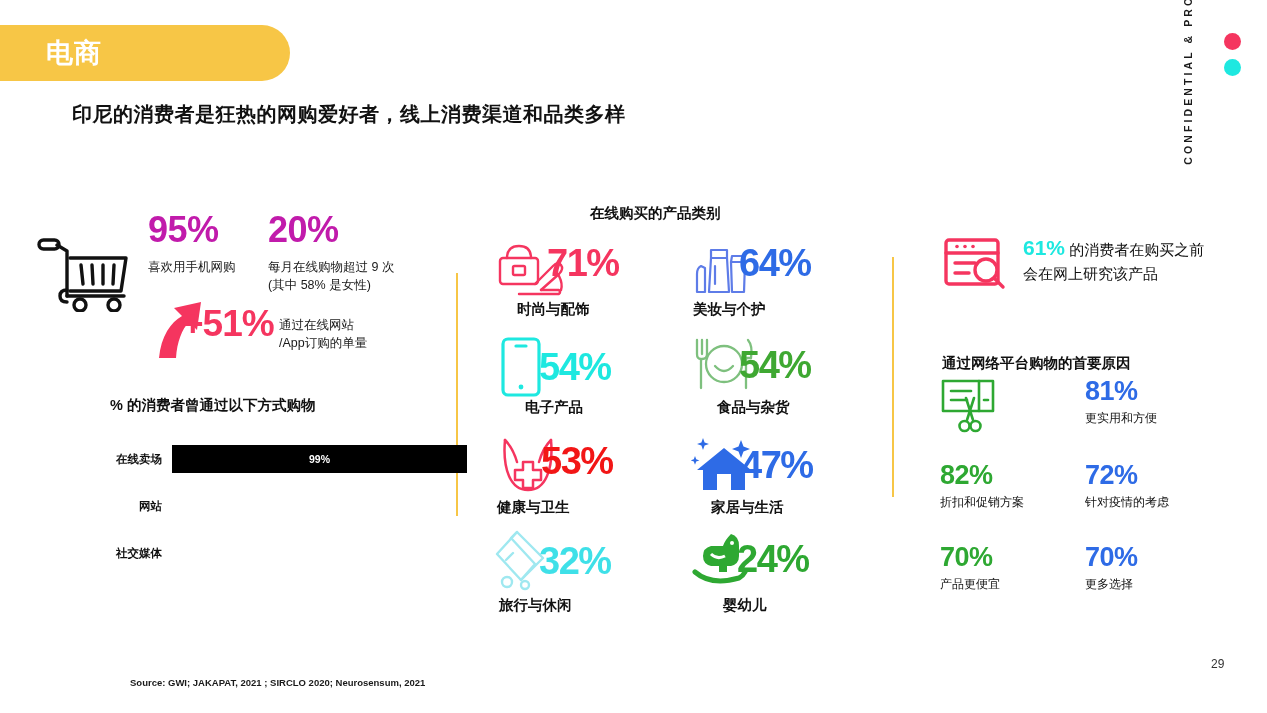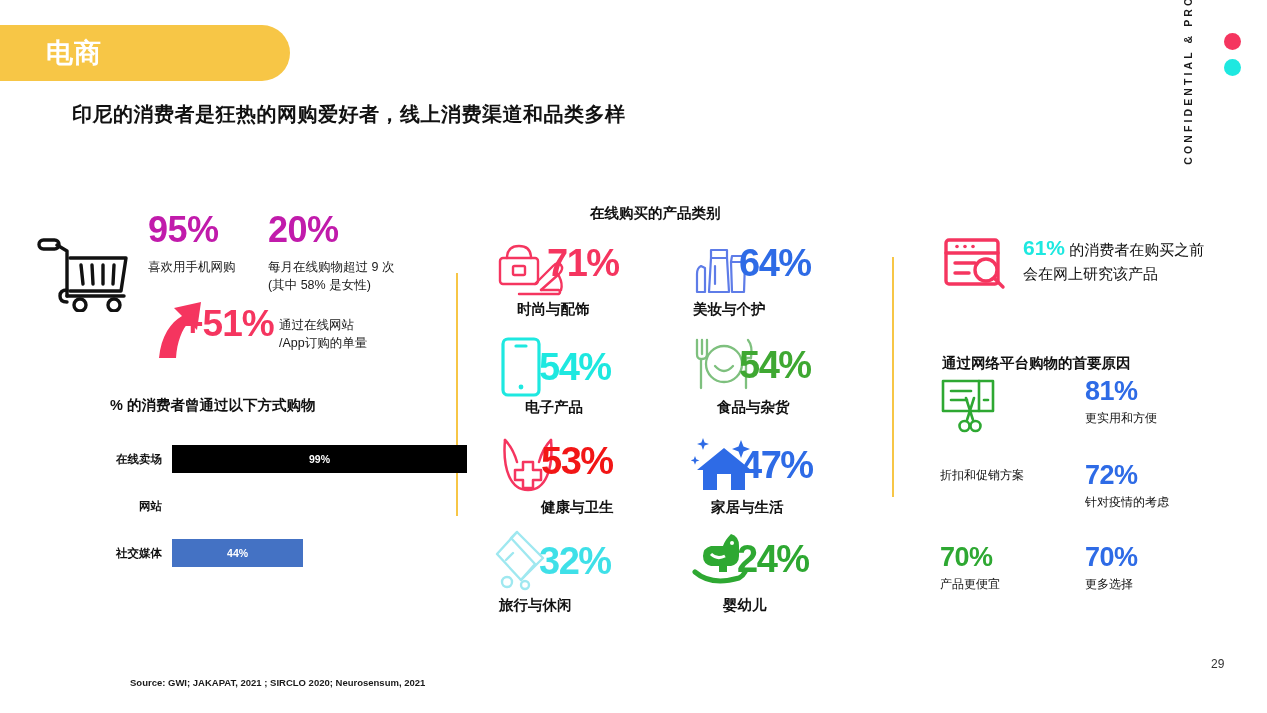--- a/index.html
+++ b/index.html
@@ -221,25 +221,20 @@
         </div>
       </div>
     </div>
 
     <div class="bar-row">
       <div class="bar-label">网站</div>
     </div>
 
     <div class="bar-row">
       <div class="bar-label">社交媒体</div>
-      <div class="bar-track">
-        <div class="bar-fill" id="bar2" style="width: 44%; background: rgb(68, 114, 196);">
-          <span>44%</span>
-        </div>
-      </div>
     </div>
   </div>
 
   <div class="mid-title">在线购买的产品类别</div>
 
   <div class="cat-grid">
 
     <div class="cat-cell" style="left:0px; top:0px;">
       <div class="cat-inner">
         <div class="cat-icon">
@@ -319,21 +314,21 @@
             <g fill="none" stroke="#F5355F" stroke-width="2.5" stroke-linecap="round" stroke-linejoin="round">
               <path d="M10 4 Q8 26 14 40 Q20 54 33 54 Q46 54 52 40 Q58 26 56 4"></path>
               <path d="M10 4 Q18 12 22 26"></path>
               <path d="M56 4 Q48 12 44 26"></path>
               <path d="M28 26 L38 26 L38 34 L46 34 L46 44 L38 44 L38 52 L28 52 L28 44 L20 44 L20 34 L28 34 Z"></path>
             </g>
           </svg>
         </div>
         <div class="cat-pct" style="left: 46px; top: 6px; color: rgb(242, 22, 22);">53%</div>
       </div>
-      <div class="cat-label" style="left:2px; top:62px;margin-left:44px;">健康与卫生</div>
+      <div class="cat-label" style="left:2px; top:62px;">健康与卫生</div>
     </div>
 
     <div class="cat-cell" style="left:196px; top:196px;">
       <div class="cat-inner">
         <div class="cat-icon">
           <svg width="66" height="60" viewBox="0 0 66 60">
             <g fill="#2E6BE6">
               <path d="M33 12 L60 34 L54 34 L54 54 L12 54 L12 34 L6 34 Z"></path>
               <path d="M50 4 L52.5 10.5 L59 13 L52.5 15.5 L50 22 L47.5 15.5 L41 13 L47.5 10.5 Z"></path>
               <path d="M12 2 L13.6 6.4 L18 8 L13.6 9.6 L12 14 L10.4 9.6 L6 8 L10.4 6.4 Z"></path>
@@ -423,20 +418,21 @@
   </div>
 
   <div class="reasons-grid">
 
     <div class="reason-cell" style="left:145px; top:0px;">
       <div class="reason-pct" style="color:#2E6BE6;">81%</div>
       <div class="reason-label">更实用和方便</div>
     </div>
 
     <div class="reason-cell" style="left:0px; top:84px;">
+      <div class="reason-pct" style="color:#2EA832;">82%</div>
       <div class="reason-label">折扣和促销方案</div>
     </div>
 
     <div class="reason-cell" style="left:145px; top:84px;">
       <div class="reason-pct" style="color:#2E6BE6;">72%</div>
       <div class="reason-label">针对疫情的考虑</div>
     </div>
 
     <div class="reason-cell" style="left:0px; top:166px;">
       <div class="reason-pct" style="color:#2EA832;">70%</div>

